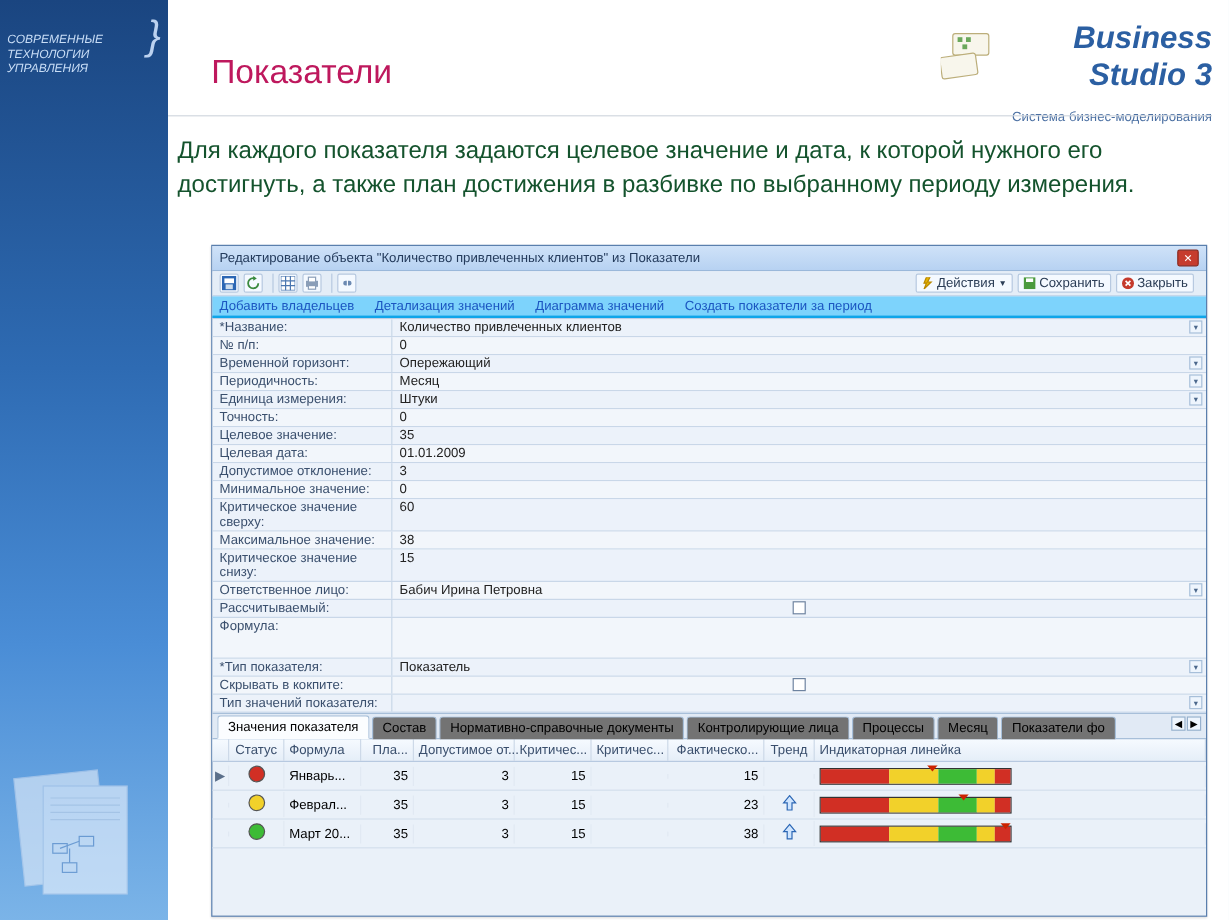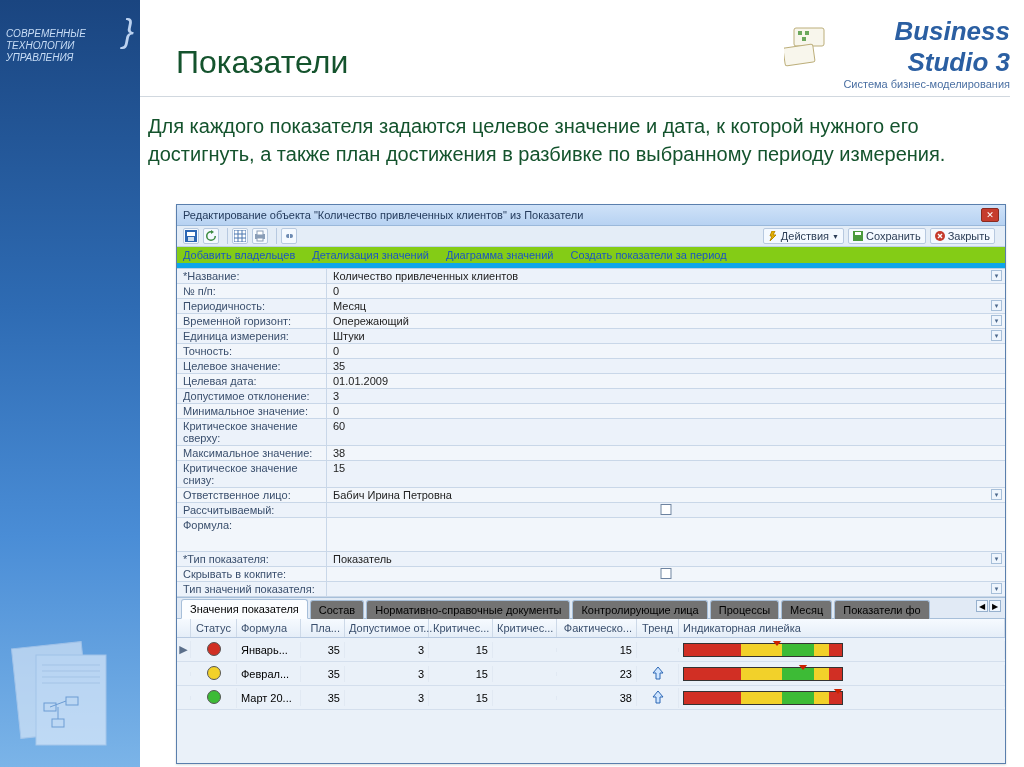--- a/index.html
+++ b/index.html
@@ -30,28 +30,28 @@
   .corp-block .brace {
     position: absolute; right: -8px; top: -4px;
     font-size: 34px; font-style: italic; color:#bcd2f0;
   }
   .brand-block {
     position: absolute; right: 14px; top: 16px;
     text-align: right;
   }
   .brand-title { font-size: 26px; font-weight: bold; font-style: italic; color:#333; }
   .brand-title span { color:#2b5fa2; font-style: italic; }
-  .brand-sub { font-size: 11px; color:#4a6fa2; margin-top:0; }
+  .brand-sub { font-size: 11px; color:#4a6fa2; margin-top:14px; }
   .brand-icon {
     position: absolute; right: 190px; top: 26px;
     width: 50px; height: 44px;
   }
   .heading {
     position: absolute; left: 176px; top: 44px;
-    font-size: 32px; color:#14532d;
+    font-size: 28px; color:#be185d;
   }
   .divider {
     position: absolute; left:140px; right:14px; top: 96px;
     border-top:1px solid #d1d8df;
   }
   .body-text {
     position: absolute; left: 148px; right: 60px; top: 112px;
     font-size: 20px; color:#14532d; line-height: 28px;
   }
   
@@ -82,21 +82,21 @@
   .tbtn{
     border:1px solid #b7c9e0;background:#f4f9ff;
     padding:1px 4px;margin-right:4px;border-radius:2px;
     display:inline-flex;align-items:center;gap:3px;cursor:pointer;
     white-space:nowrap;
   }
   .tbtn svg, .icon-slot svg{display:block;}
   .icon-slot{width:16px;height:16px;border:1px solid #b7c9e0;background:#f4f9ff;border-radius:2px;margin-right:4px;display:inline-flex;align-items:center;justify-content:center;cursor:pointer;}
   .toolbar-spacer{flex:1}
   .link-row{
-    background:#84cc16;border-bottom:5px solid #0ea5e9;
+    background:#7dd3fc;border-bottom:2px solid #0ea5e9;
     padding:2px 6px;font-size:11px;
   }
   .link-row a{color:#1b56c1;text-decoration:none;margin-right:14px;}
   .form-area{
     border-top:1px solid #bcd0e6;
     overflow:hidden;flex-shrink:0;
   }
   .frow{
     display:flex;border-bottom:1px solid #c9d7e8;font-size:11px;
   }
@@ -261,26 +261,26 @@
   <div class="form-area" id="form-area">
       <div class="frow">
         <div class="flabel">*Название:</div>
         <div class="fval">Количество привлеченных клиентов<span class="fdd">▾</span></div>
       </div>
       <div class="frow">
         <div class="flabel">№ п/п:</div>
         <div class="fval">0</div>
       </div>
       <div class="frow">
+        <div class="flabel">Временной горизонт:</div>
+        <div class="fval">Опережающий<span class="fdd">▾</span></div>
+      </div>
+      <div class="frow">
         <div class="flabel">Периодичность:</div>
         <div class="fval">Месяц<span class="fdd">▾</span></div>
-      </div>
-      <div class="frow">
-        <div class="flabel">Временной горизонт:</div>
-        <div class="fval">Опережающий<span class="fdd">▾</span></div>
       </div>
       <div class="frow">
         <div class="flabel">Единица измерения:</div>
         <div class="fval">Штуки<span class="fdd">▾</span></div>
       </div>
       <div class="frow">
         <div class="flabel">Точность:</div>
         <div class="fval">0</div>
       </div>
       <div class="frow">

